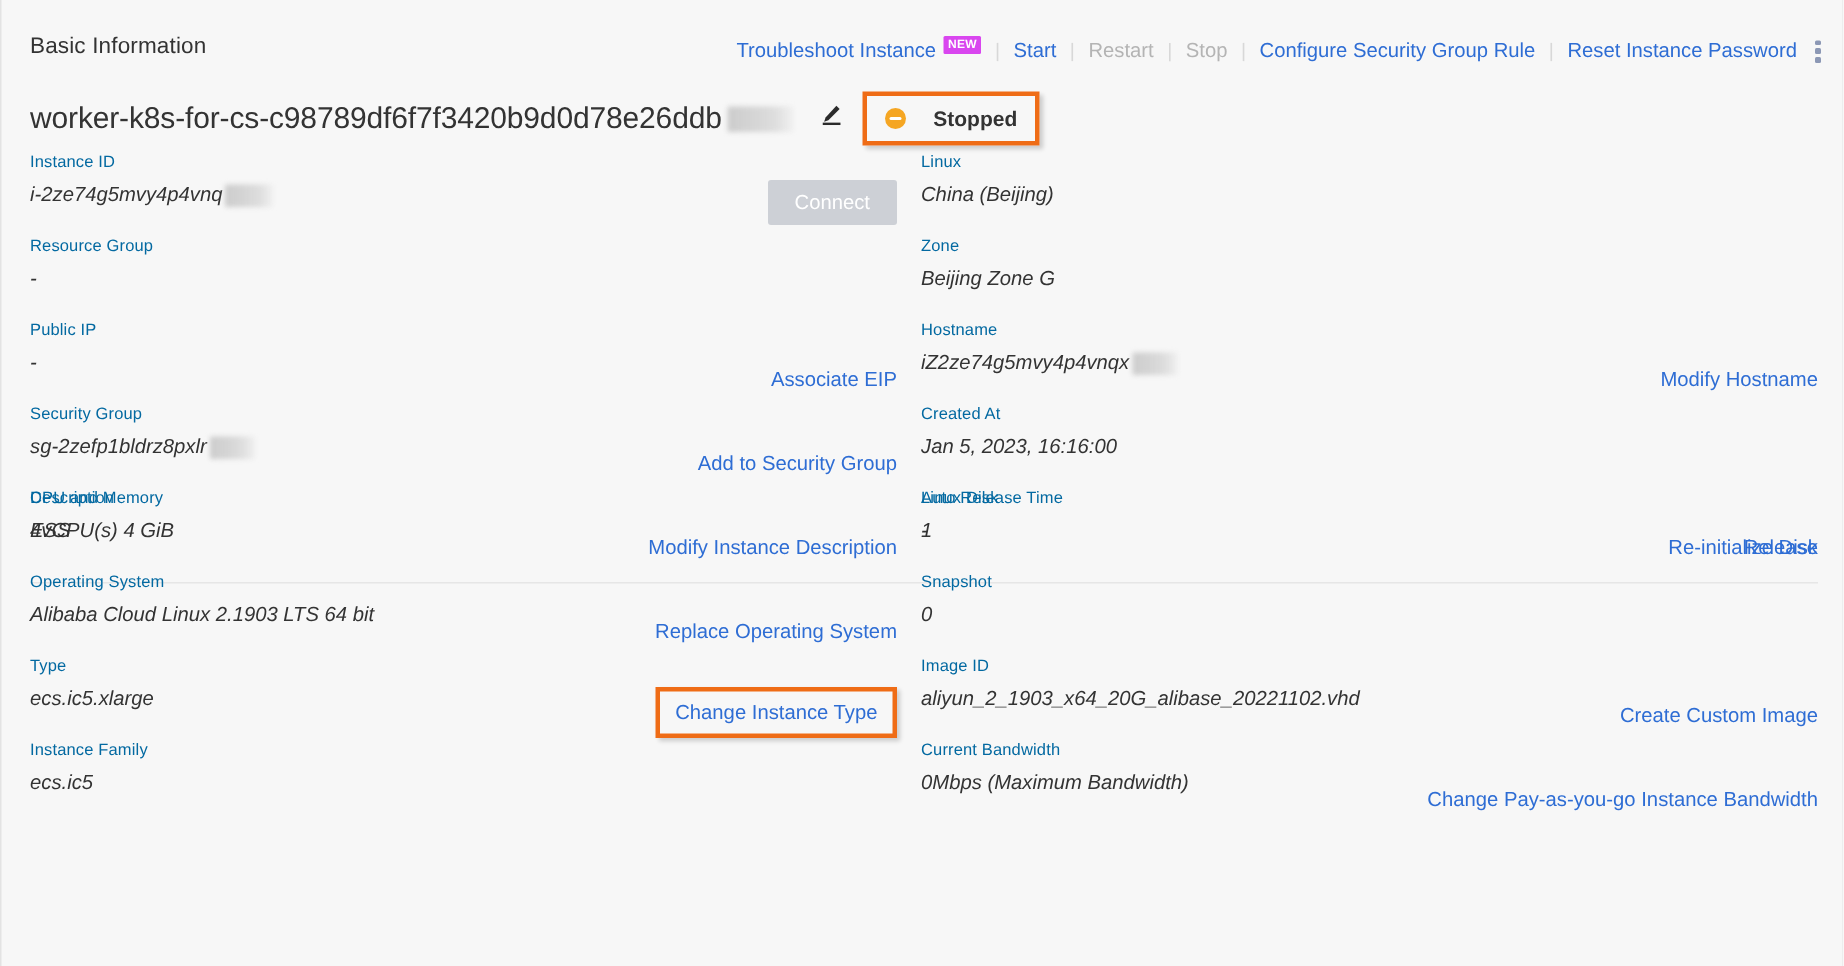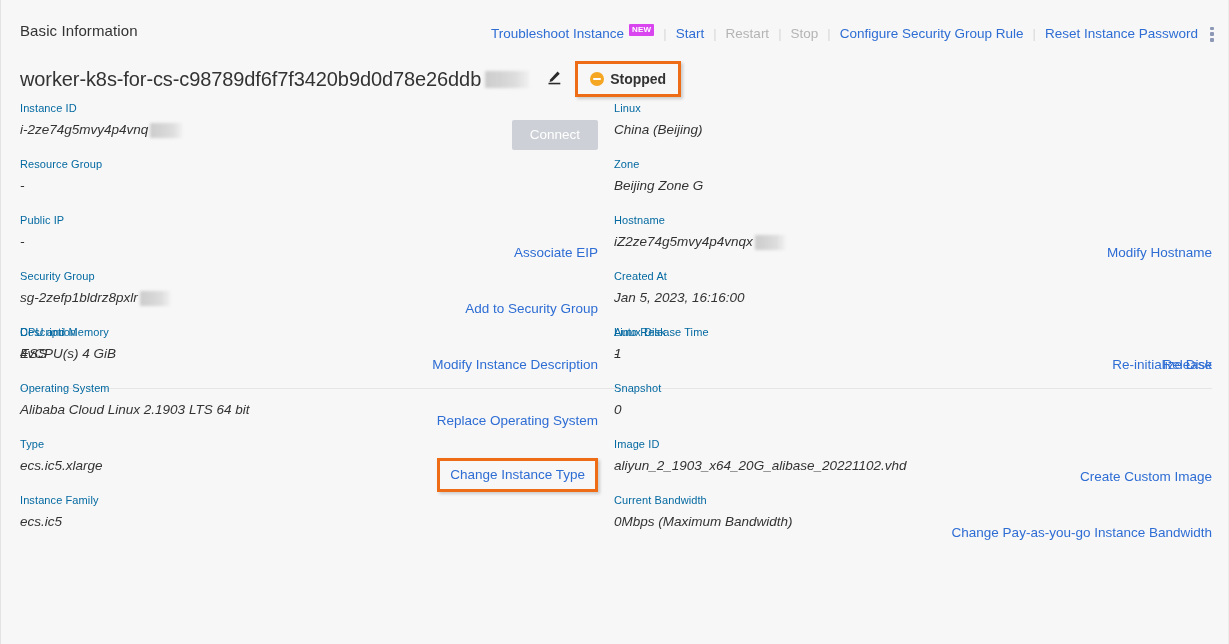--- a/index.html
+++ b/index.html
@@ -150,20 +150,21 @@
     width: 8px;
     height: 2px;
     background: #ffffff;
     border-radius: 1px;
   }
   .status-text {
     font-size: 14px;
     color: #333333;
     font-weight: bold;
     line-height: 14px;
+    margin-left: 12px;
   }
 
   
   .content { position: absolute; left: 0; top: 100px; width: 100%; }
   .section { position: relative; }
   .col {
     position: absolute;
     top: 0;
     width: 578px;
   }

